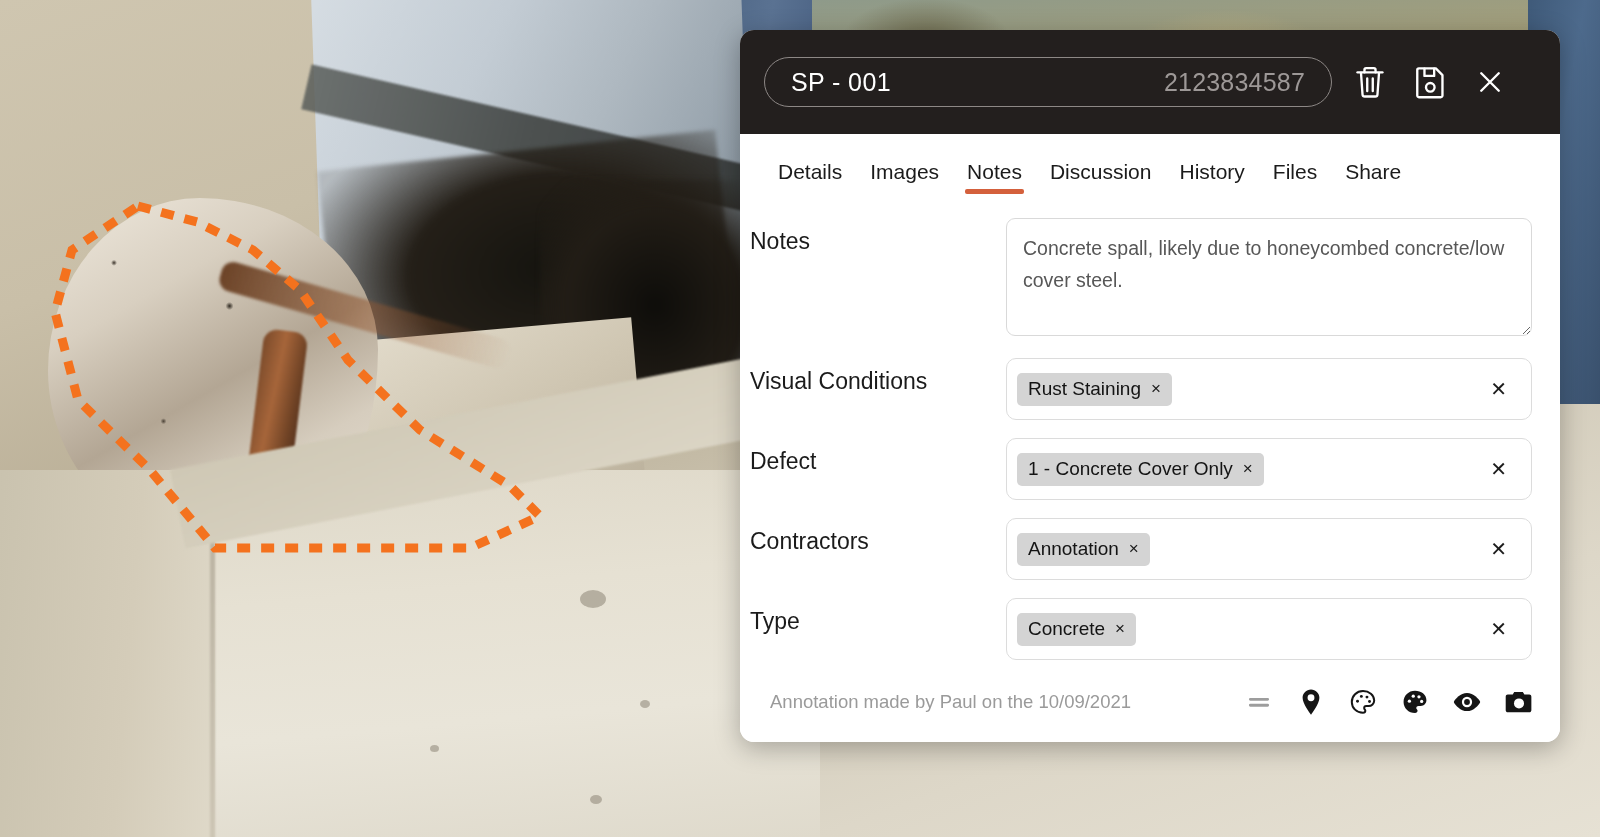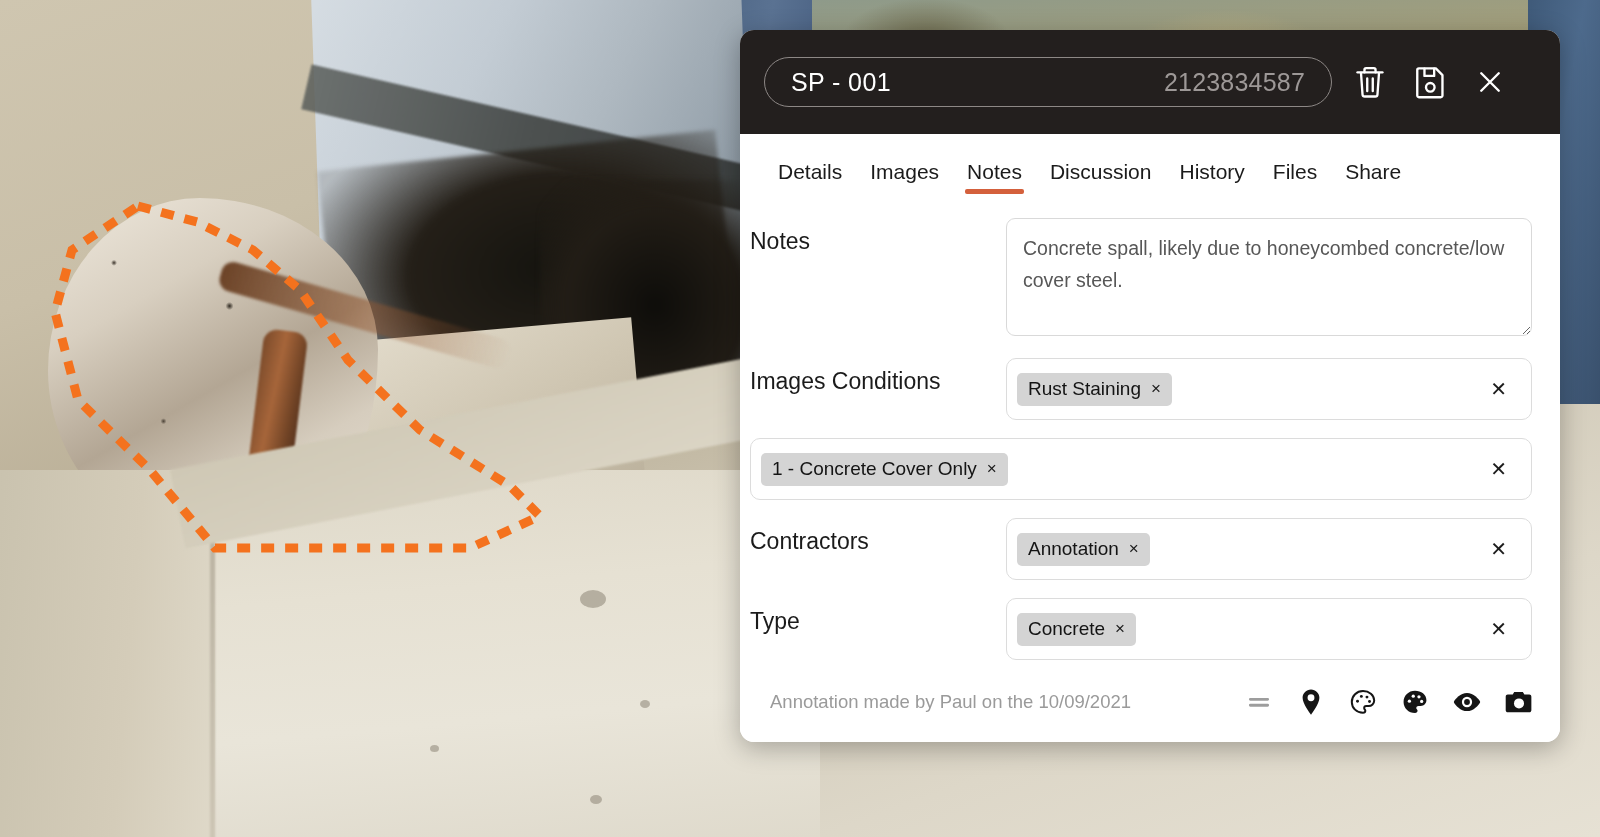--- a/index.html
+++ b/index.html
@@ -360,35 +360,36 @@
   <div class="panel-body">
 
     <div class="field-row">
       <div class="field-label">Notes</div>
       <div class="field-ctl">
         <textarea class="notes-box" placeholder="Add notes" style="">Concrete spall, likely due to honeycombed concrete/low cover steel.</textarea>
       </div>
     </div>
 
     <div class="field-row">
-      <div class="field-label">Images Conditions</div>
+      <div class="field-label">Visual Conditions</div>
       <div class="field-ctl">
         <div class="tag-input">
           <div class="tags-wrap">
             <span class="tag">
               <span>Rust Staining</span>
               <span class="tag-x">×</span>
             </span>
           </div>
           <span class="clear-x">✕</span>
         </div>
       </div>
     </div>
 
     <div class="field-row">
+      <div class="field-label">Defect</div>
       <div class="field-ctl">
         <div class="tag-input">
           <div class="tags-wrap">
             <span class="tag">
               <span>1 - Concrete Cover Only</span>
               <span class="tag-x">×</span>
             </span>
           </div>
           <span class="clear-x">✕</span>
         </div>

